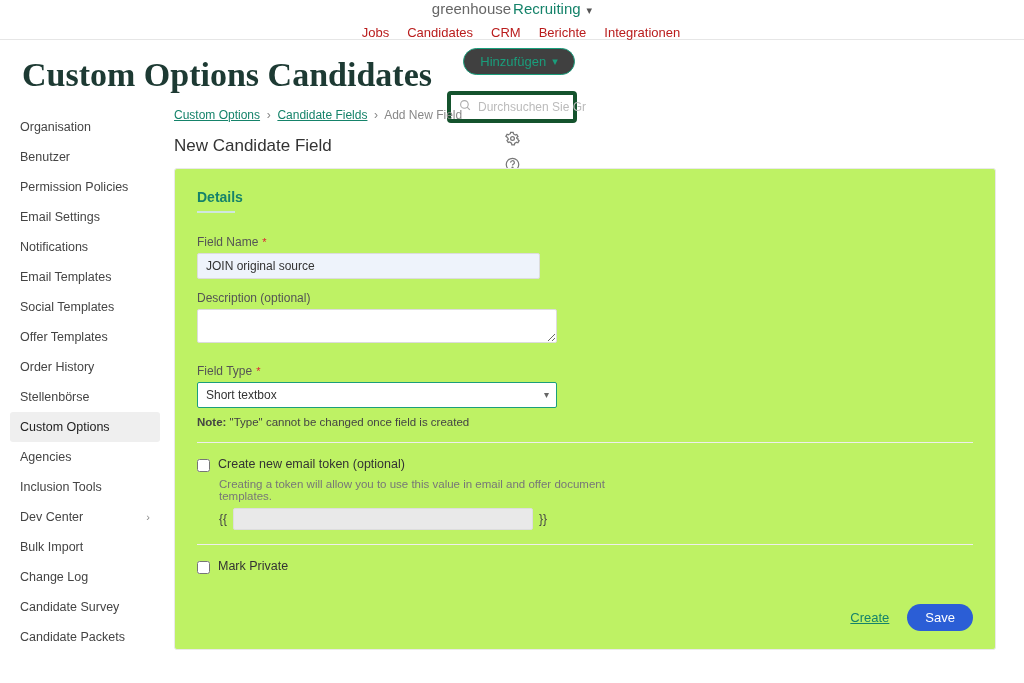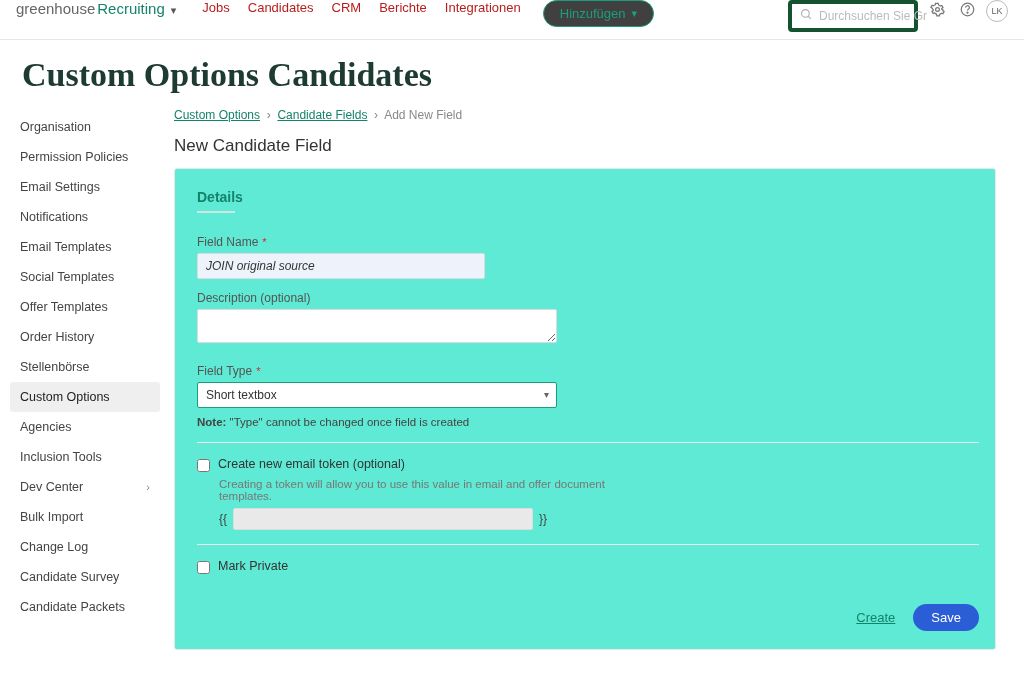--- a/index.html
+++ b/index.html
@@ -8,25 +8,26 @@
     font-size: 13px;
     color: #333;
     background: #fff;
     width: 1024px;
     height: 683px;
     overflow: hidden;
   }
   
   .topnav {
     display: flex;
-    align-items: flex-start;
+    align-items: center;
     height: 40px;
     border-bottom: 1px solid #e6e6e6;
     padding: 0 16px;
     gap: 8px;
+    flex-direction: column;
   }
   .brand {
     display: flex;
     align-items: baseline;
     font-size: 15px;
     cursor: pointer;
   }
   .brand-a { color: #666; font-weight: 400; }
   .brand-b { color: #15836a; font-weight: 400; margin-left: 2px; }
   .brand-chevron { margin-left: 6px; color: #555; font-size: 11px; }
@@ -113,22 +114,22 @@
   }
   .crumbs a { color: #15836a; text-decoration: underline; cursor: pointer; }
   .subtitle {
     font-size: 17px;
     color: #333;
     margin: 14px 0 12px 0;
   }
   .card {
     border: 1px solid #e9e9e9;
     border-radius: 3px;
-    padding: 20px 16px 18px 22px;
-    background: #5eead4;
+    padding: 20px 22px 18px 22px;
+    background: #bef264;
   }
   .section-head {
     color: #15836a;
     font-size: 14px;
     font-weight: 600;
     padding-bottom: 8px;
     margin-bottom: 14px;
   }
   .section-head-underline {
     width: 38px; height: 2px; background: #cfe7df; margin-top: 6px;
@@ -142,23 +143,22 @@
   .req { color: #d23; margin-left: 4px; font-size: 11px; }
   .txt-input, .textarea, .select {
     border: 1px solid #dcdcdc;
     border-radius: 2px;
     font-size: 12px;
     padding: 5px 8px;
     color: #333;
     background: #fff;
   }
   .txt-input {
-    width: 288px;
+    width: 343px;
     background: #eef3fb;
-    font-style: italic;
   }
   .textarea {
     width: 360px;
     height: 34px;
     resize: both;
   }
   .select-wrap {
     position: relative;
     width: 360px;
   }
@@ -244,20 +244,23 @@
 
 <h1 class="page-title">Custom Options Candidates</h1>
 
 <div class="layout">
 
   <nav class="sidebar">
     <div class="item">
         <span>Organisation</span>
       </div>
     <div class="item">
+        <span>Benutzer</span>
+      </div>
+    <div class="item">
         <span>Permission Policies</span>
       </div>
     <div class="item">
         <span>Email Settings</span>
       </div>
     <div class="item">
         <span>Notifications</span>
       </div>
     <div class="item">
         <span>Email Templates</span>

